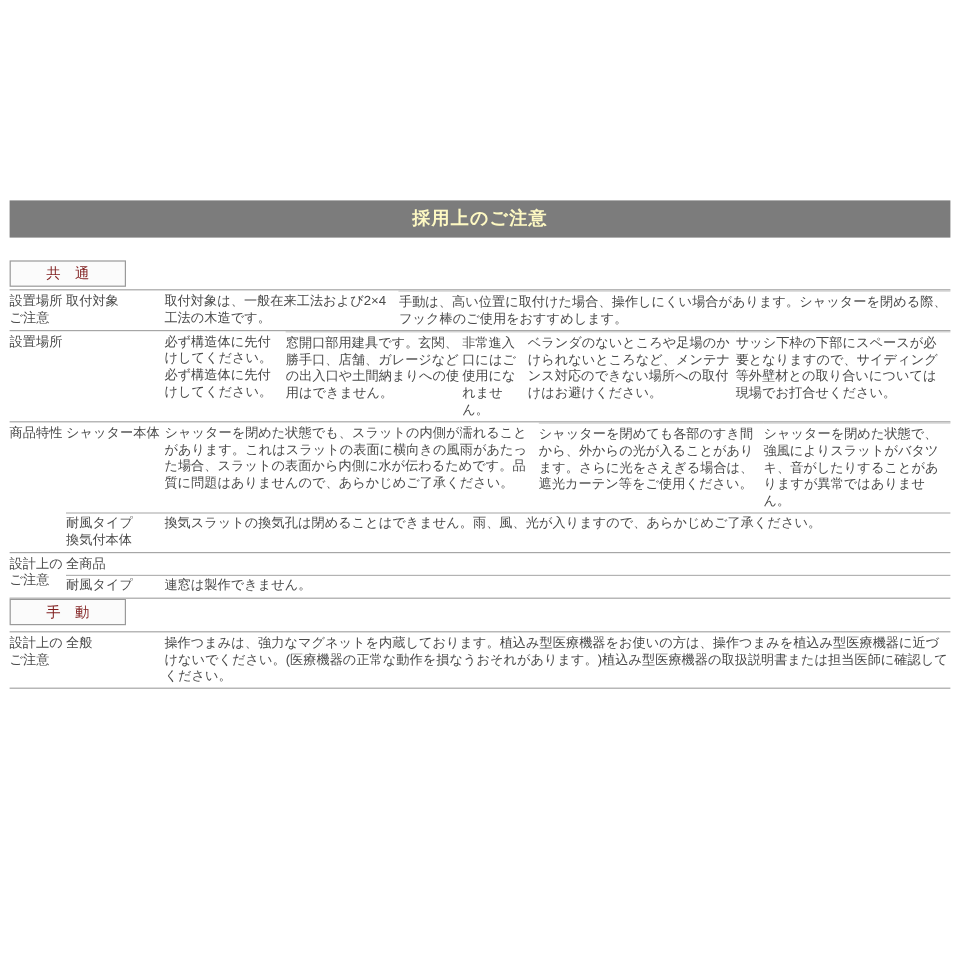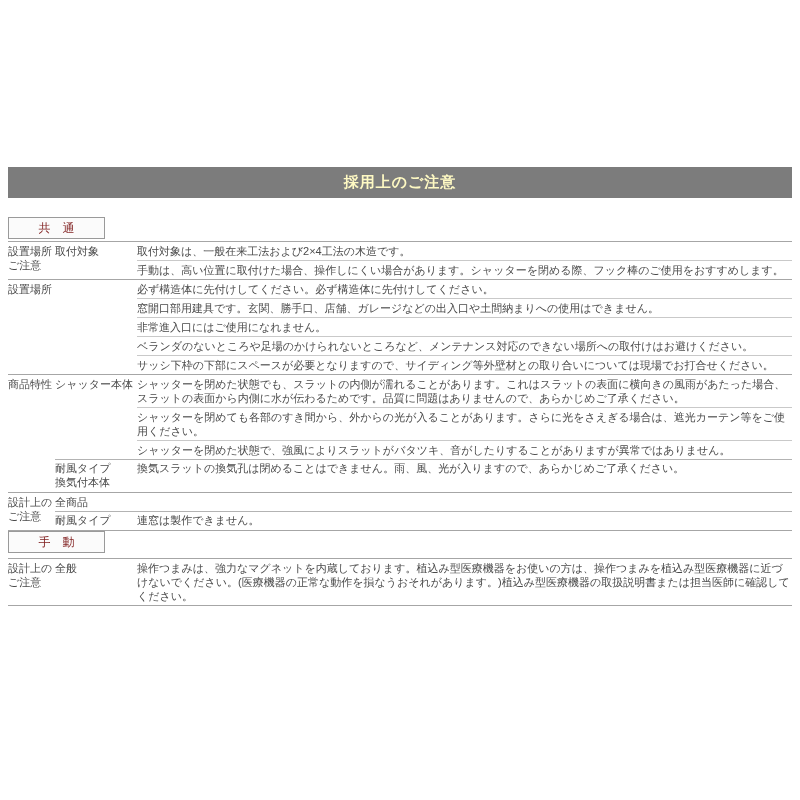--- a/index.html
+++ b/index.html
@@ -33,21 +33,21 @@
   .tab-box.first { margin-top: 19px; margin-bottom: 2px; }
   .tab-box.second { margin-bottom: 5px; }
 
   .note-table { border-top: 1px solid #a6a6a6; font-size: 11px; }
   .group { display: flex; border-bottom: 1px solid #a6a6a6; align-items: stretch; }
   .col1 { width: 47px; padding: 2px 0; line-height: 14px; flex-shrink: 0; }
   .gbody { flex: 1; display: flex; flex-direction: column; min-width: 0; }
   .subgroup { display: flex; align-items: flex-start; }
   .subgroup + .subgroup { border-top: 1px solid #b3b3b3; font-family: Liberation Mono, monospace; }
   .col2 { width: 82px; padding: 2px 0; line-height: 14px; flex-shrink: 0; }
-  .items { flex: 1; display: flex; flex-direction: column; min-width: 0; }
+  .items { flex: 1; display: flex; flex-direction: row; min-width: 0; }
   .item { padding: 2px 2px 2px 0; line-height: 14px; }
   .item + .item { border-top: 1px solid #c9c9c9; }
   .cat-line { display: block; }
 </style>
 </head>
 <body>
 
 <div class="page">
   <div class="content">
 

